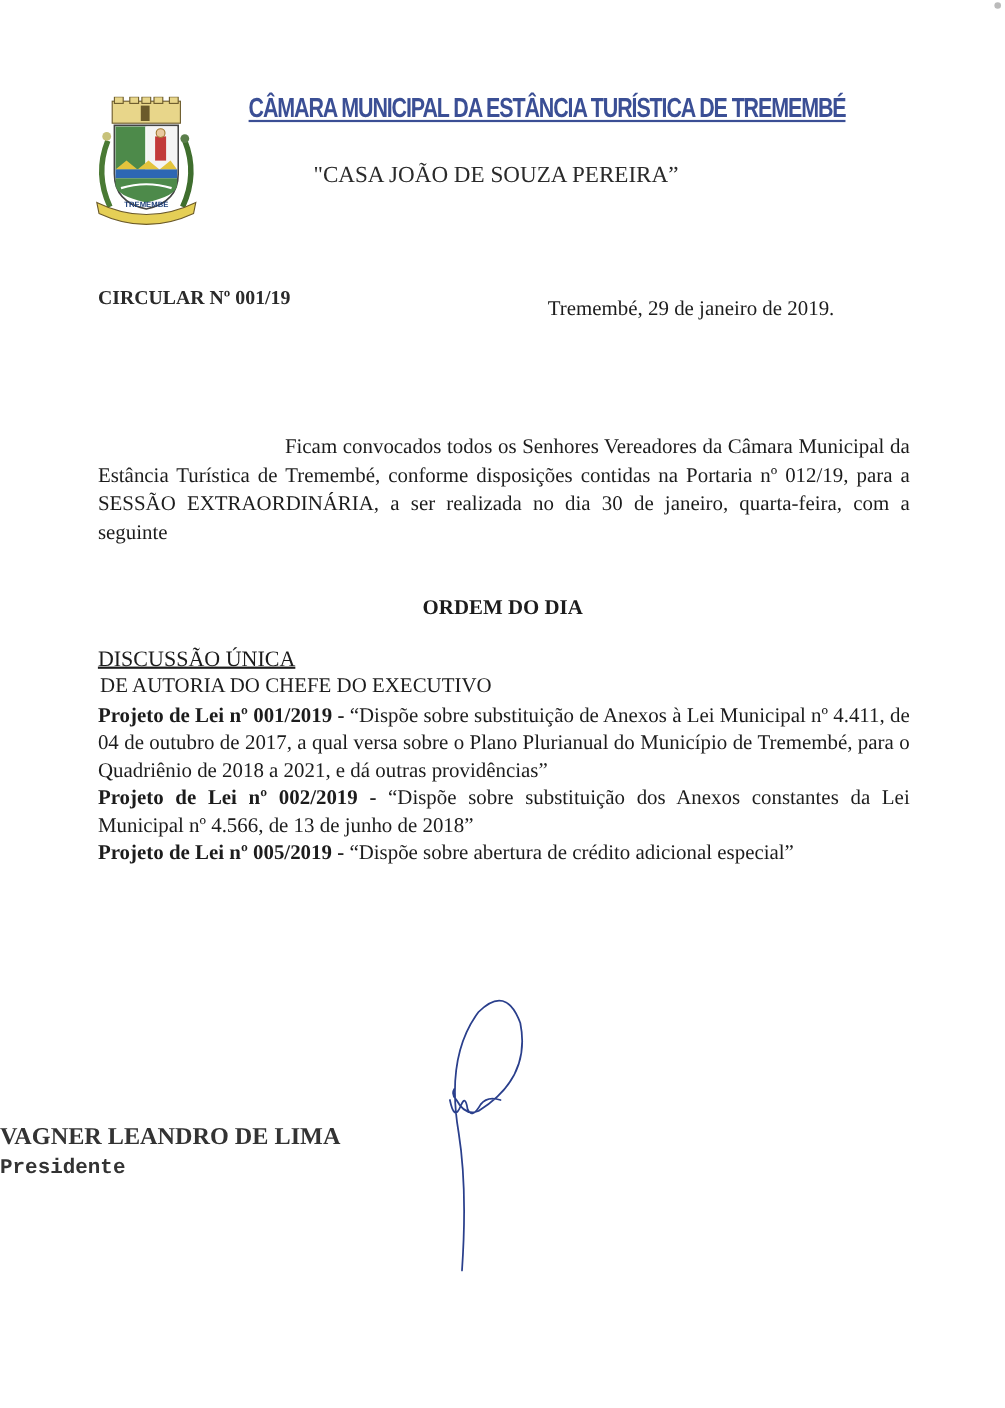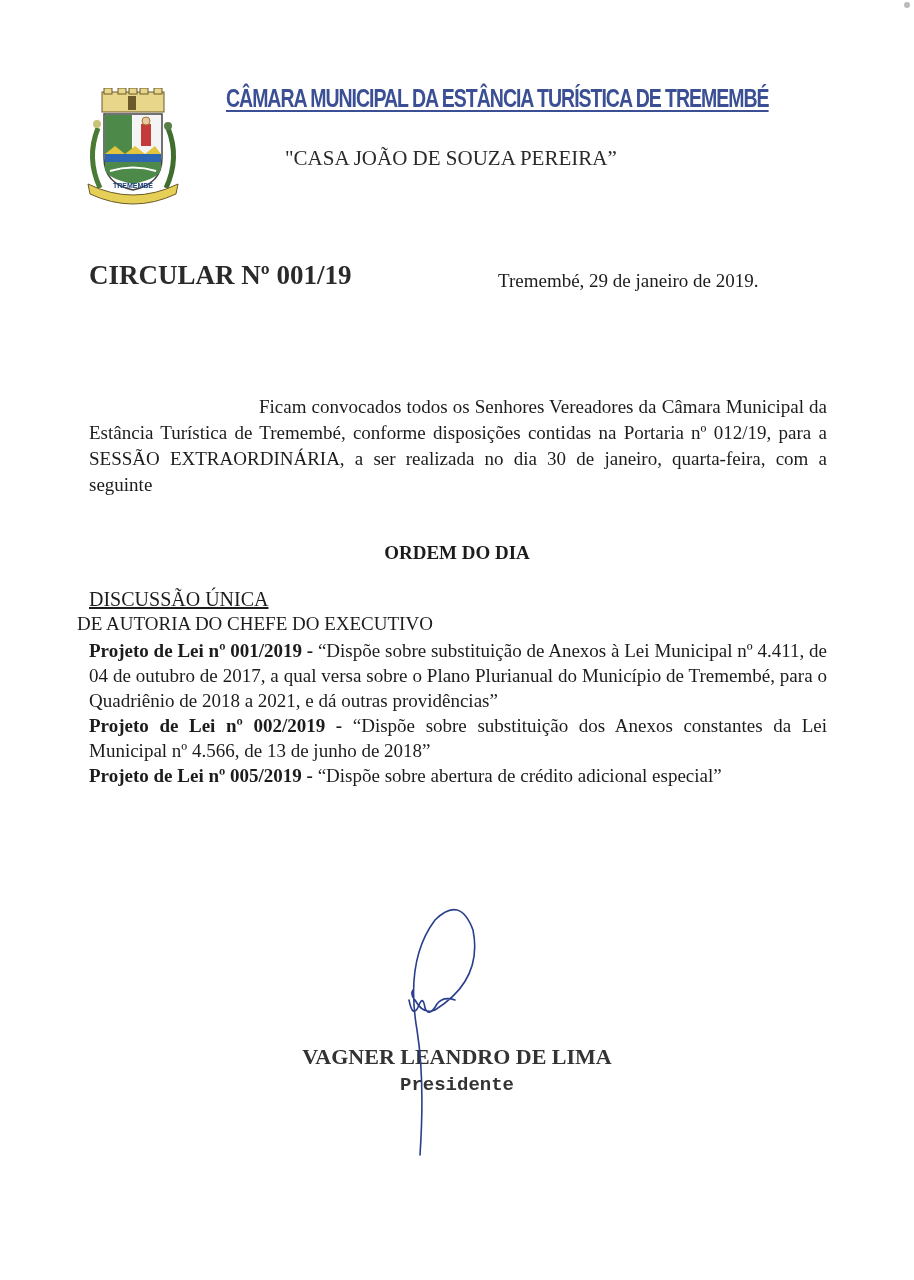--- a/index.html
+++ b/index.html
@@ -1,32 +1,32 @@
 <!DOCTYPE html>
 <html><head>
 <meta charset="utf-8">
 <style>
   html, body { margin: 0; padding: 0; background: #ffffff; }
   body { width: 914px; height: 1280px; position: relative; overflow: hidden; font-family: "Liberation Serif", serif; color: #1c1c1c; }
   .crest { position: absolute; left: 80px; top: 88px; width: 105px; height: 118px; }
   .org-name { position: absolute; left: 226px; top: 84px; font-family: "Liberation Sans", sans-serif; font-weight: bold; font-size: 25px; color: #3b4f95; text-decoration: underline; text-decoration-thickness: 2px; text-underline-offset: 3px; letter-spacing: -1.3px; transform: scaleX(0.78); transform-origin: left top; white-space: nowrap; }
   .house-name { position: absolute; left: 285px; top: 146px; font-size: 21px; color: #2a2a2a; white-space: nowrap; }
-  .circ-title { position: absolute; left: 89px; top: 260px; font-size: 27px; font-weight: bold; color: #2a2a2a; white-space: nowrap; }
+  .circ-title { position: absolute; left: 89px; top: 260px; font-size: 18px; font-weight: bold; color: #2a2a2a; white-space: nowrap; }
   .circ-date { position: absolute; left: 498px; top: 270px; font-size: 19px; white-space: nowrap; }
   .body-text { position: absolute; left: 89px; top: 394px; width: 738px; font-size: 19px; line-height: 26px; text-align: justify; }
   .body-text .indent { display: inline-block; width: 170px; }
   .ordem { position: absolute; left: 0; width: 914px; top: 542px; text-align: center; font-size: 19px; font-weight: bold; text-decoration: underline; padding-left: 0; }
   .ordem span { margin-left: 0; display: inline-block; transform: translateX(0px); text-align: center; }
   .disc { position: absolute; left: 89px; top: 588px; font-size: 20px; font-weight: normal; text-decoration: underline; }
-  .autoria { position: absolute; left: 77px; top: 613px; font-size: 19px; }
+  .autoria { position: absolute; left: 91px; top: 613px; font-size: 19px; }
   .projects { position: absolute; left: 89px; top: 638px; width: 738px; font-size: 19px; line-height: 25px; }
   .project { text-align: justify; }
   .project b { font-weight: bold; margin-top: 35px; }
   .signature { position: absolute; left: 395px; top: 900px; width: 120px; height: 260px; }
-  .signer { position: absolute; left: 0; width: 914px; top: 1020px; text-align: center; font-size: 22px; font-weight: bold; color: #333; margin-top: 24px; }
+  .signer { position: absolute; left: 0; width: 914px; top: 1020px; text-align: left; font-size: 22px; font-weight: bold; color: #333; }
   .signer .name { display: block; padding-left: 0; }
   .role { display: block; margin-top: 4px; font-size: 19px; font-family: Liberation Mono, monospace; }
   .corner-mark { position: absolute; right: 4px; top: 2px; width: 6px; height: 6px; background: #bbb; border-radius: 50%; }
 </style>
 </head>
 <body>
 
 <div class="corner-mark"></div>
 
 <svg class="crest" viewBox="0 0 105 118">

